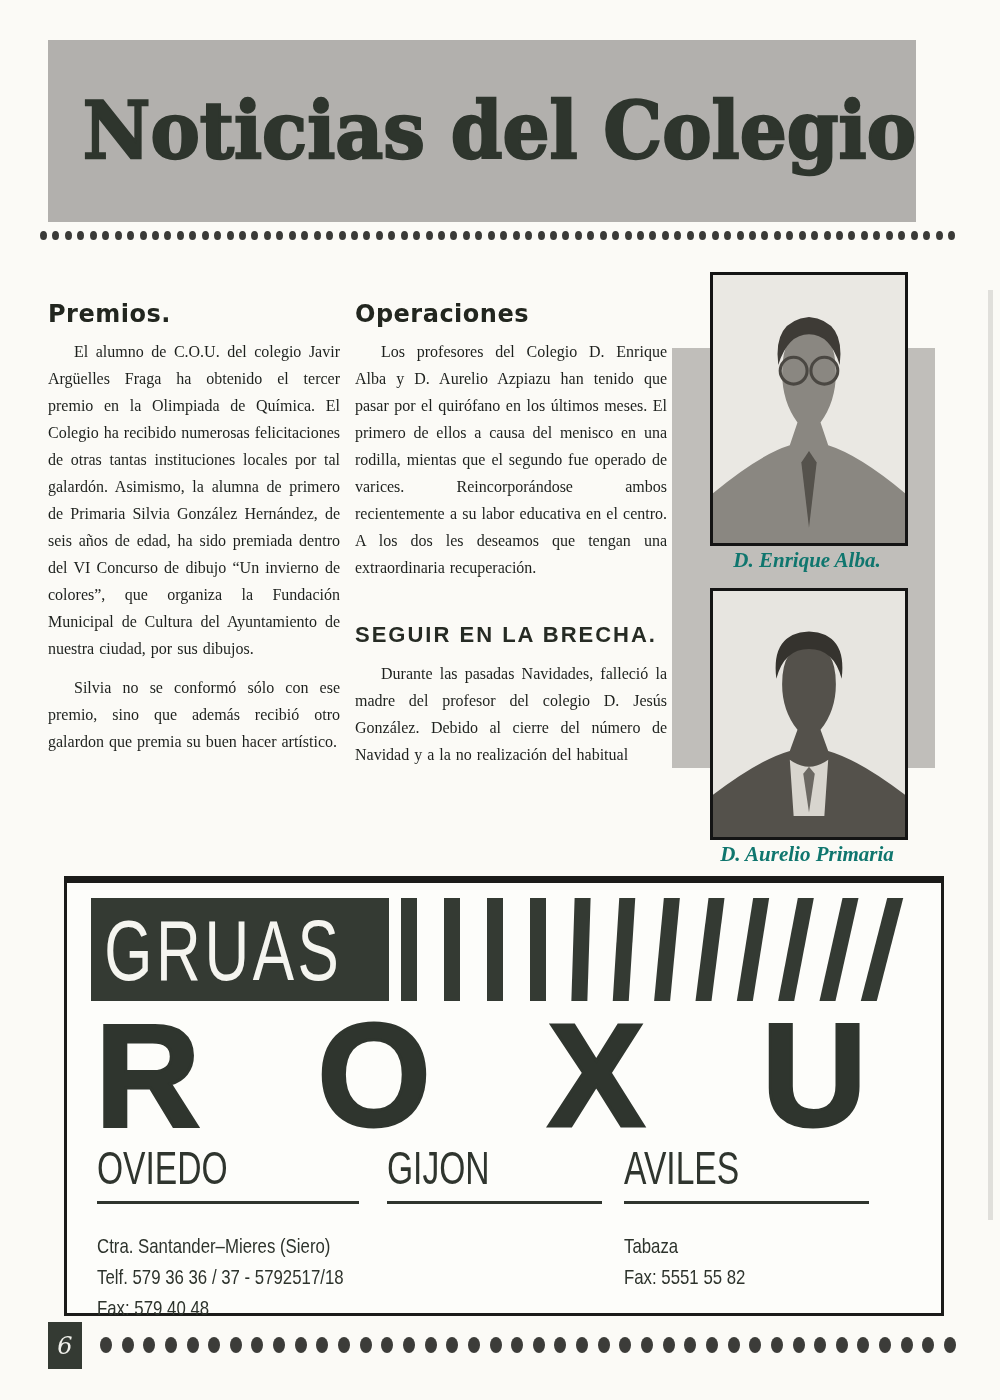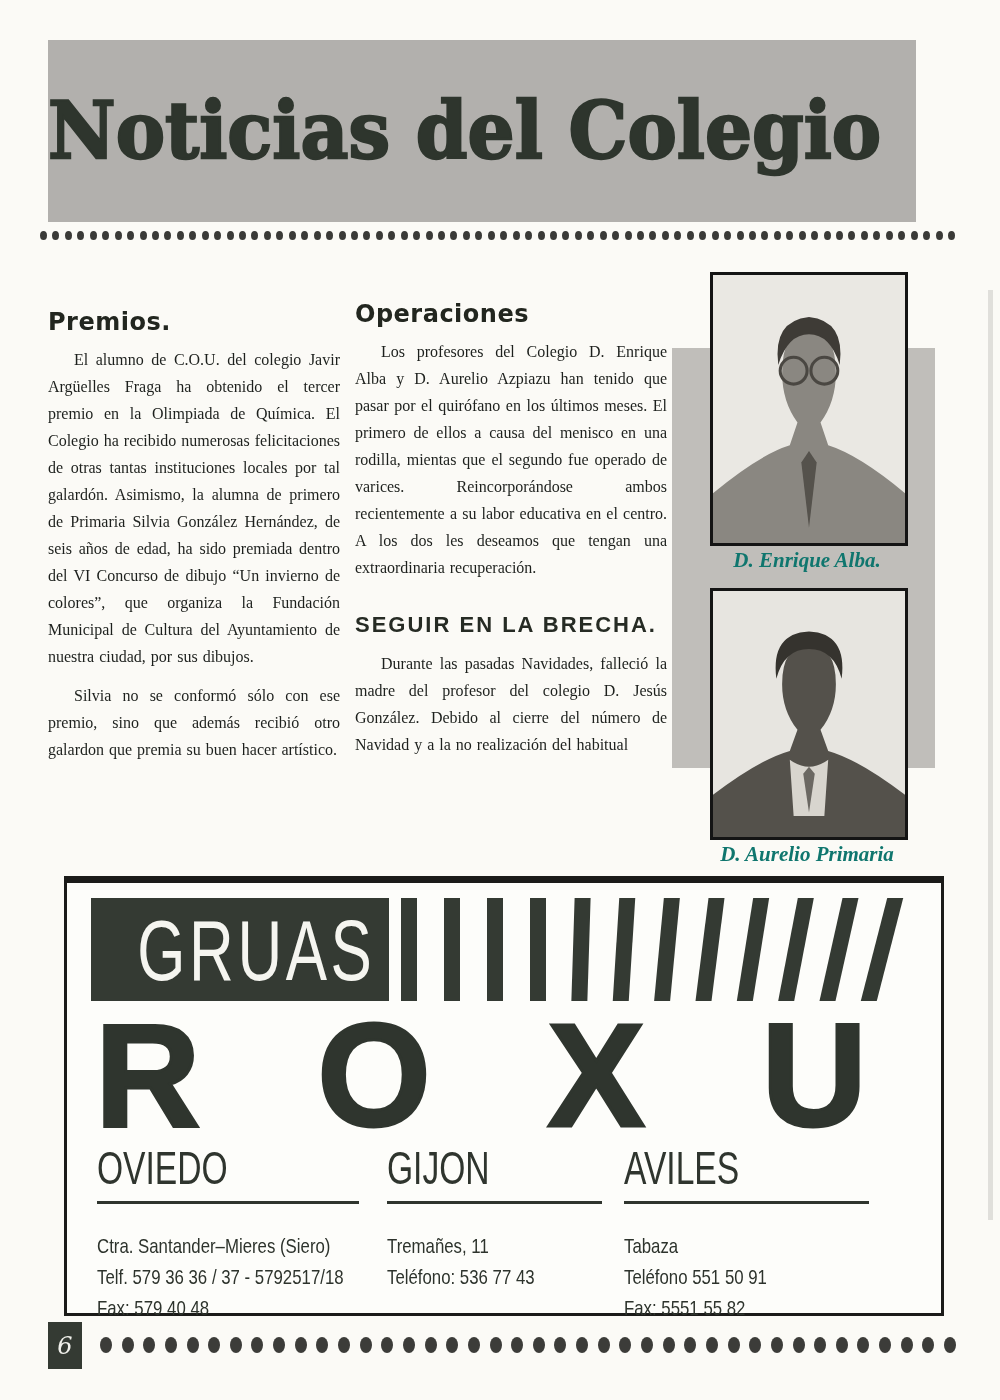--- a/index.html
+++ b/index.html
@@ -4,56 +4,56 @@
 <style>
   :root{
     --paper:#fbfaf6; --ink:#22261f; --header-bg:#b2b0ad; --backdrop:#c0beba; --ad-dark:#343a33;
   }
   html,body{margin:0;padding:0;background:#888;}
   .page{position:relative;width:1000px;height:1400px;margin:0 auto;background:var(--paper);
         font-family:"Liberation Serif",serif;color:var(--ink);overflow:hidden;}
 
   
   .header-box{position:absolute;left:48px;top:40px;width:868px;height:182px;background:var(--header-bg);
-              display:flex;align-items:center;justify-content:flex-start;}
+              display:flex;align-items:center;justify-content:flex-end;}
   .header-title{font-family:"DejaVu Serif",serif;font-weight:bold;font-size:74px;color:#2e352d;
                 letter-spacing:0px;-webkit-text-stroke:2.2px #2e352d;transform:scaleY(1.05);}
 
   
   .dots-top{position:absolute;left:40px;top:231px;width:916px;display:flex;justify-content:space-between;}
   .dots-top .dot{width:7px;height:9px;border-radius:50%;background:#3a3a37;}
   .dots-bottom{position:absolute;left:100px;top:1337px;width:856px;display:flex;justify-content:space-between;align-items:center;}
   .dots-bottom .dot{width:12px;height:16px;border-radius:50%;background:#3c3c39;}
 
   
-  .col1{position:absolute;left:48px;top:308px;width:292px;}
+  .col1{position:absolute;left:48px;top:300px;width:292px;}
   .col2{position:absolute;left:355px;top:300px;width:312px;}
   .h-round{font-family:"DejaVu Sans",sans-serif;font-weight:800;font-size:24px;color:#22261f;
            margin:0 0 10px 0;letter-spacing:.5px;}
   .h-caps{font-family:"Liberation Sans",sans-serif;font-weight:bold;font-size:22px;letter-spacing:2px;
-          line-height:1.3;margin:30px 0 10px 0;color:#262b24;}
+          line-height:1.3;margin:40px 0 10px 0;color:#262b24;}
   .body-p{font-size:16px;line-height:27px;text-align:justify;text-indent:26px;margin:0 0 12px 0;
           word-spacing:1px;color:#1d201d;}
 
   
   .photo-backdrop{position:absolute;left:672px;top:348px;width:263px;height:420px;background:var(--backdrop);}
   .photo-frame{position:absolute;border:3px solid #141414;background:#fff;margin:0;padding:0;}
   .f1{left:710px;top:272px;width:192px;height:268px;}
   .f2{left:710px;top:588px;width:192px;height:246px;}
   .photo-frame svg{display:block;width:100%;height:100%;}
   .caption{position:absolute;width:210px;text-align:center;font-style:italic;font-weight:bold;
            font-size:21px;color:#0f766e;}
   .c1{left:702px;top:548px;}
   .c2{left:702px;top:842px;}
 
   
   .ad-box{position:absolute;left:64px;top:876px;width:874px;height:430px;background:#fdfdfa;
           border:3px solid #1b1b19;border-top-width:7px;}
   .ad-gruas{position:absolute;left:24px;top:15px;width:298px;height:103px;background:var(--ad-dark);
-            display:flex;align-items:center;justify-content:flex-start;overflow:hidden;}
+            display:flex;align-items:center;justify-content:flex-end;overflow:hidden;}
   .ad-gruas .cond{font-family:"Liberation Sans",sans-serif;font-size:86px;font-weight:normal;color:#f5f5f0;
                   letter-spacing:5px;display:inline-block;transform:scaleX(.72);line-height:1;}
   .ad-bars{position:absolute;left:334px;top:15px;width:516px;height:103px;}
   .ad-bars .bar{position:absolute;top:0;width:16px;height:103px;background:var(--ad-dark);}
   .ad-roxu{position:absolute;left:28px;top:136px;width:772px;display:flex;justify-content:space-between;
            font-family:"Liberation Sans",sans-serif;font-weight:bold;font-size:146px;line-height:.78;
            color:#2f352e;-webkit-text-stroke:3px #2f352e;}
   .loc{position:absolute;top:262px;}
   .loc1{left:30px;width:262px;}
   .loc2{left:320px;width:215px;}
@@ -232,31 +232,26 @@
           <div class="rule"></div>
           <div class="lines">
             <div class="line"><span>Ctra. Santander–Mieres (Siero)</span></div>
             <div class="line"><span>Telf. 579 36 36 / 37 - 5792517/18</span></div>
             <div class="line"><span>Fax: 579 40 48</span></div>
           </div>
         </div>
         <div class="loc loc2">
           <h3 class="city"><span>GIJON</span></h3>
           <div class="rule"></div>
-          <div class="lines">
-            <div class="line"><span>Tremañes, 11</span></div>
-            <div class="line"><span>Teléfono: 536 77 43</span></div>
-          </div>
         </div>
         <div class="loc loc3">
           <h3 class="city"><span>AVILES</span></h3>
           <div class="rule"></div>
           <div class="lines">
             <div class="line"><span>Tabaza</span></div>
-            <div class="line"><span>Teléfono 551 50 91</span></div>
             <div class="line"><span>Fax: 5551 55 82</span></div>
           </div>
         </div>
       </div>
   </div>
 
   <div class="page-num-box">
     <span>6</span>
   </div>
   <div class="dots-bottom">

